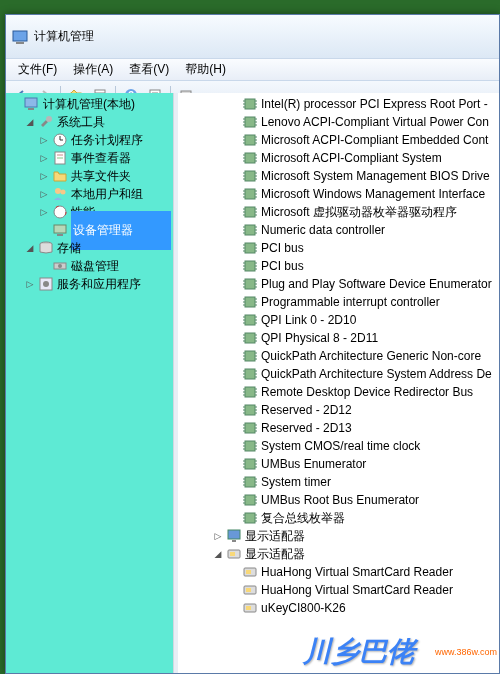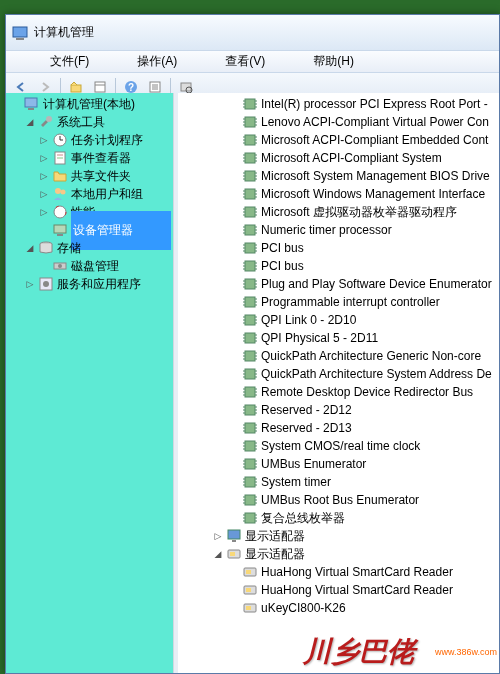--- a/index.html
+++ b/index.html
@@ -1,38 +1,38 @@
 <!DOCTYPE html>
 <html><head>
 <meta charset="utf-8">
 <style>
 * { margin: 0; padding: 0; box-sizing: border-box; }
 body { font-family: "Microsoft YaHei", Tahoma, sans-serif; font-size: 12px; background: #2a6b2a; width: 500px; height: 674px; overflow: hidden; }
 .window { position: absolute; left: 5px; top: 14px; right: 0; bottom: 0; background: #f0f0f0; border: 1px solid #5a7aa8; box-shadow: 0 0 8px rgba(0,0,0,.4); }
-.titlebar { height: 36px; background: linear-gradient(#f7fbff,#dce8f5); display: flex; align-items: center; padding: 0 6px; border-bottom: 1px solid #c9d8ea; }
+.titlebar { height: 44px; background: linear-gradient(#f7fbff,#dce8f5); display: flex; align-items: center; padding: 0 6px; border-bottom: 1px solid #c9d8ea; }
 .titlebar .ico { width:16px; height:16px; margin-right:6px; }
 .titlebar .txt { font-size:12px; color:#000; }
 .menubar { height: 22px; background: linear-gradient(#fafcff,#e8eef7); display:flex; align-items:center; padding:0 4px; border-bottom:1px solid #c9d8ea; }
-.menubar span { padding: 2px 8px; cursor: default; margin-left: 32px; }
+.menubar span { padding: 2px 8px; cursor: default; }
 .toolbar { height: 28px; background: linear-gradient(#f4f8fd,#e3ebf5); display:flex; align-items:center; padding:0 4px; gap:2px; border-bottom:1px solid #c9d8ea; }
 .tb-btn { width:22px; height:22px; display:flex; align-items:center; justify-content:center; border:1px solid transparent; }
 .tb-sep { width:1px; height:18px; background:#b8c8da; margin:0 2px; }
 .content { display:flex; position:absolute; top:78px; bottom:0; left:0; right:0; }
 .left-pane { width:168px; background:#5eead4; border-right:1px solid #d0d8e0; overflow:auto; }
 .splitter { width:4px; background:#e8eef5; cursor:col-resize; }
 .right-pane { flex:1; background:#fff; overflow:auto; position:relative; }
 .tree { padding:2px; }
 .node { display:flex; align-items:center; height:18px; white-space:nowrap; cursor:default; }
 .exp { width:16px; text-align:center; font-size:9px; color:#555; flex-shrink:0; }
 .ic { width:16px; height:16px; margin-right:3px; flex-shrink:0; display:inline-flex; align-items:center; justify-content:center; }
 .lbl { flex:1; white-space:nowrap; overflow:hidden; }
 .node.sel .lbl { background:#3399ff; color:#fff; padding:11px 2px; }
 .ind { display:inline-block; flex-shrink:0; }
 .wm { position:absolute; right:2px; bottom:2px; display:flex; align-items:center; }
-.wm1 { font-family:"STXingkai",cursive; font-size:28px; color:#b91c1c; font-style:italic; font-weight:bold; text-shadow:1px 1px 2px rgba(0,0,0,.3); }
+.wm1 { font-family:"STXingkai",cursive; font-size:28px; color:#3b82f6; font-style:italic; font-weight:bold; text-shadow:1px 1px 2px rgba(0,0,0,.3); }
 .wm2 { font-size:9px; color:#ff6600; margin-left:20px; }
 </style>
 </head>
 <body>
 
 <div class="window">
   <div class="titlebar">
     <span class="ic ico">
       <svg width="16" height="16">
           <rect x="1" y="2" width="14" height="10" fill="#6ba3e8" stroke="#2a5a9a"></rect>
@@ -333,21 +333,21 @@
               <svg width="16" height="16">
                 <rect x="3" y="3" width="10" height="10" fill="#88b888" stroke="#586"></rect>
                 <line x1="1" y1="5" x2="3" y2="5" stroke="#586"></line>
                 <line x1="1" y1="8" x2="3" y2="8" stroke="#586"></line>
                 <line x1="1" y1="11" x2="3" y2="11" stroke="#586"></line>
                 <line x1="13" y1="5" x2="15" y2="5" stroke="#586"></line>
                 <line x1="13" y1="8" x2="15" y2="8" stroke="#586"></line>
                 <line x1="13" y1="11" x2="15" y2="11" stroke="#586"></line>
               </svg>
             </span>
-            <span class="lbl">Numeric timer processor</span>
+            <span class="lbl">Numeric data controller</span>
           </div>
           <div class="node">
             <span class="ind" style="width:62px"></span>
             <span class="ic">
               <svg width="16" height="16">
                 <rect x="3" y="3" width="10" height="10" fill="#88b888" stroke="#586"></rect>
                 <line x1="1" y1="5" x2="3" y2="5" stroke="#586"></line>
                 <line x1="1" y1="8" x2="3" y2="8" stroke="#586"></line>
                 <line x1="1" y1="11" x2="3" y2="11" stroke="#586"></line>
                 <line x1="13" y1="5" x2="15" y2="5" stroke="#586"></line>
@@ -423,21 +423,21 @@
               <svg width="16" height="16">
                 <rect x="3" y="3" width="10" height="10" fill="#88b888" stroke="#586"></rect>
                 <line x1="1" y1="5" x2="3" y2="5" stroke="#586"></line>
                 <line x1="1" y1="8" x2="3" y2="8" stroke="#586"></line>
                 <line x1="1" y1="11" x2="3" y2="11" stroke="#586"></line>
                 <line x1="13" y1="5" x2="15" y2="5" stroke="#586"></line>
                 <line x1="13" y1="8" x2="15" y2="8" stroke="#586"></line>
                 <line x1="13" y1="11" x2="15" y2="11" stroke="#586"></line>
               </svg>
             </span>
-            <span class="lbl">QPI Physical 5 - 2D11</span>
+            <span class="lbl">QPI Physical 8 - 2D11</span>
           </div>
           <div class="node">
             <span class="ind" style="width:62px"></span>
             <span class="ic">
               <svg width="16" height="16">
                 <rect x="3" y="3" width="10" height="10" fill="#88b888" stroke="#586"></rect>
                 <line x1="1" y1="5" x2="3" y2="5" stroke="#586"></line>
                 <line x1="1" y1="8" x2="3" y2="8" stroke="#586"></line>
                 <line x1="1" y1="11" x2="3" y2="11" stroke="#586"></line>
                 <line x1="13" y1="5" x2="15" y2="5" stroke="#586"></line>

